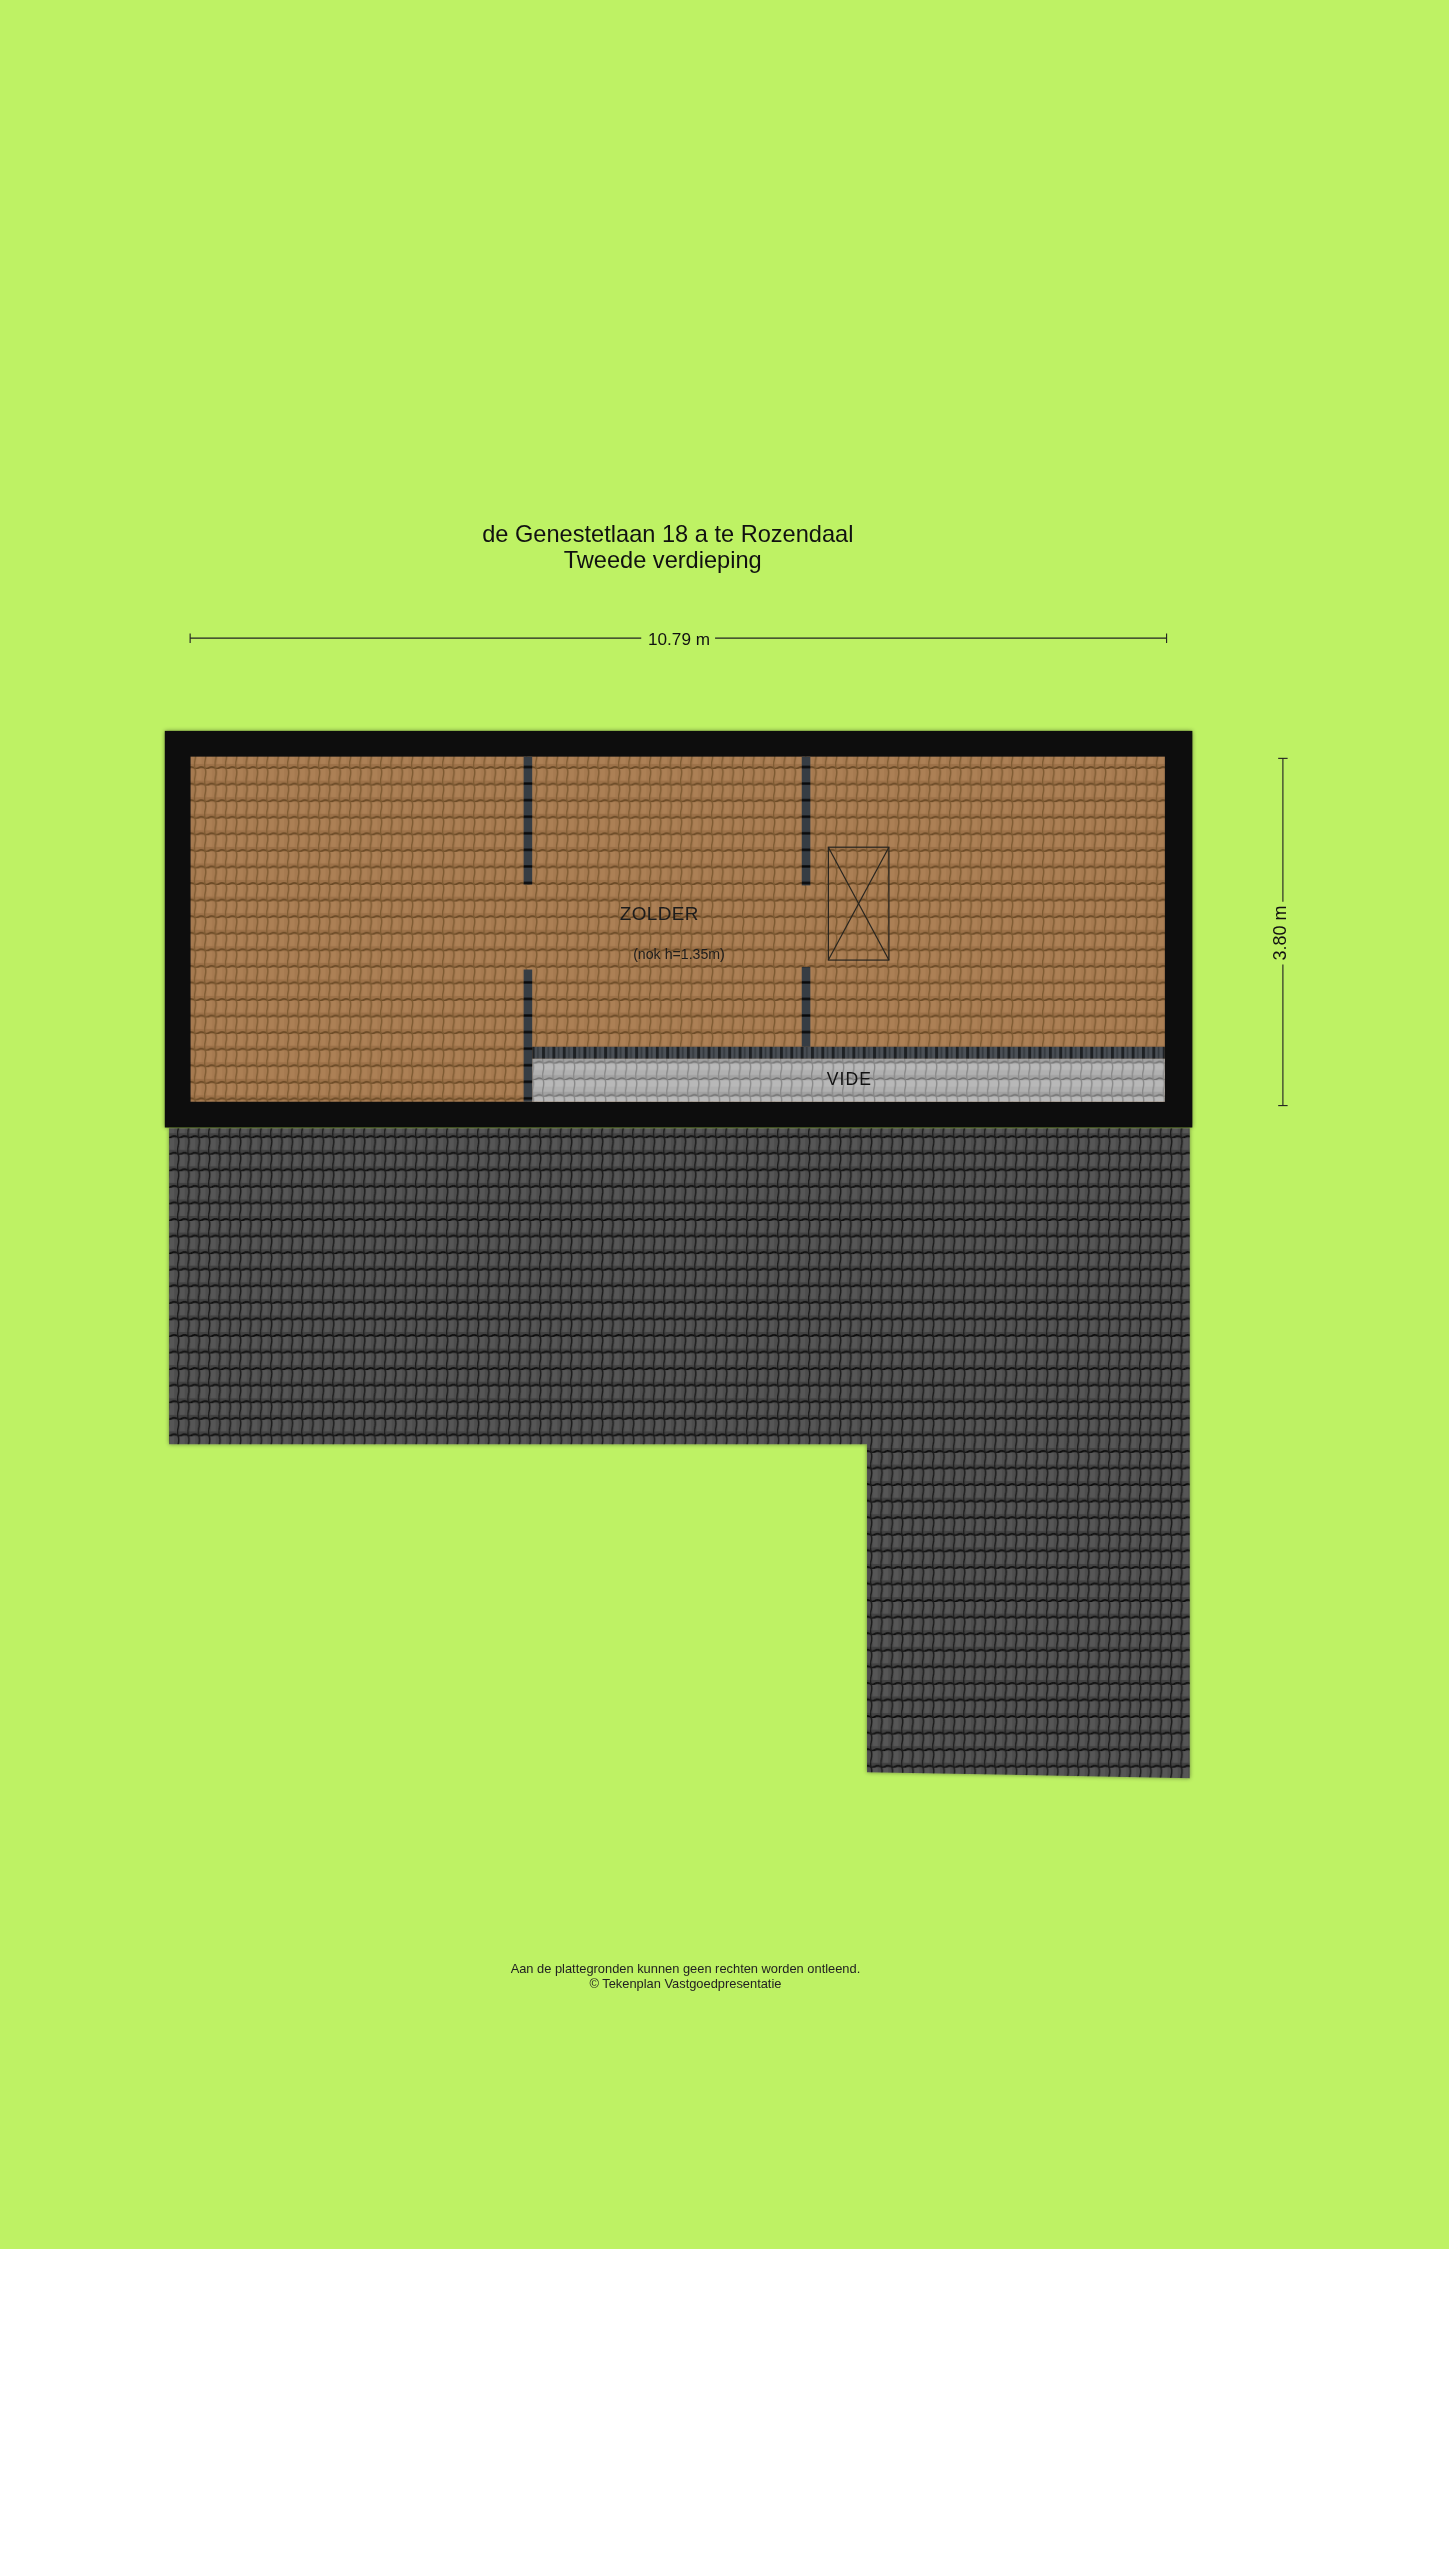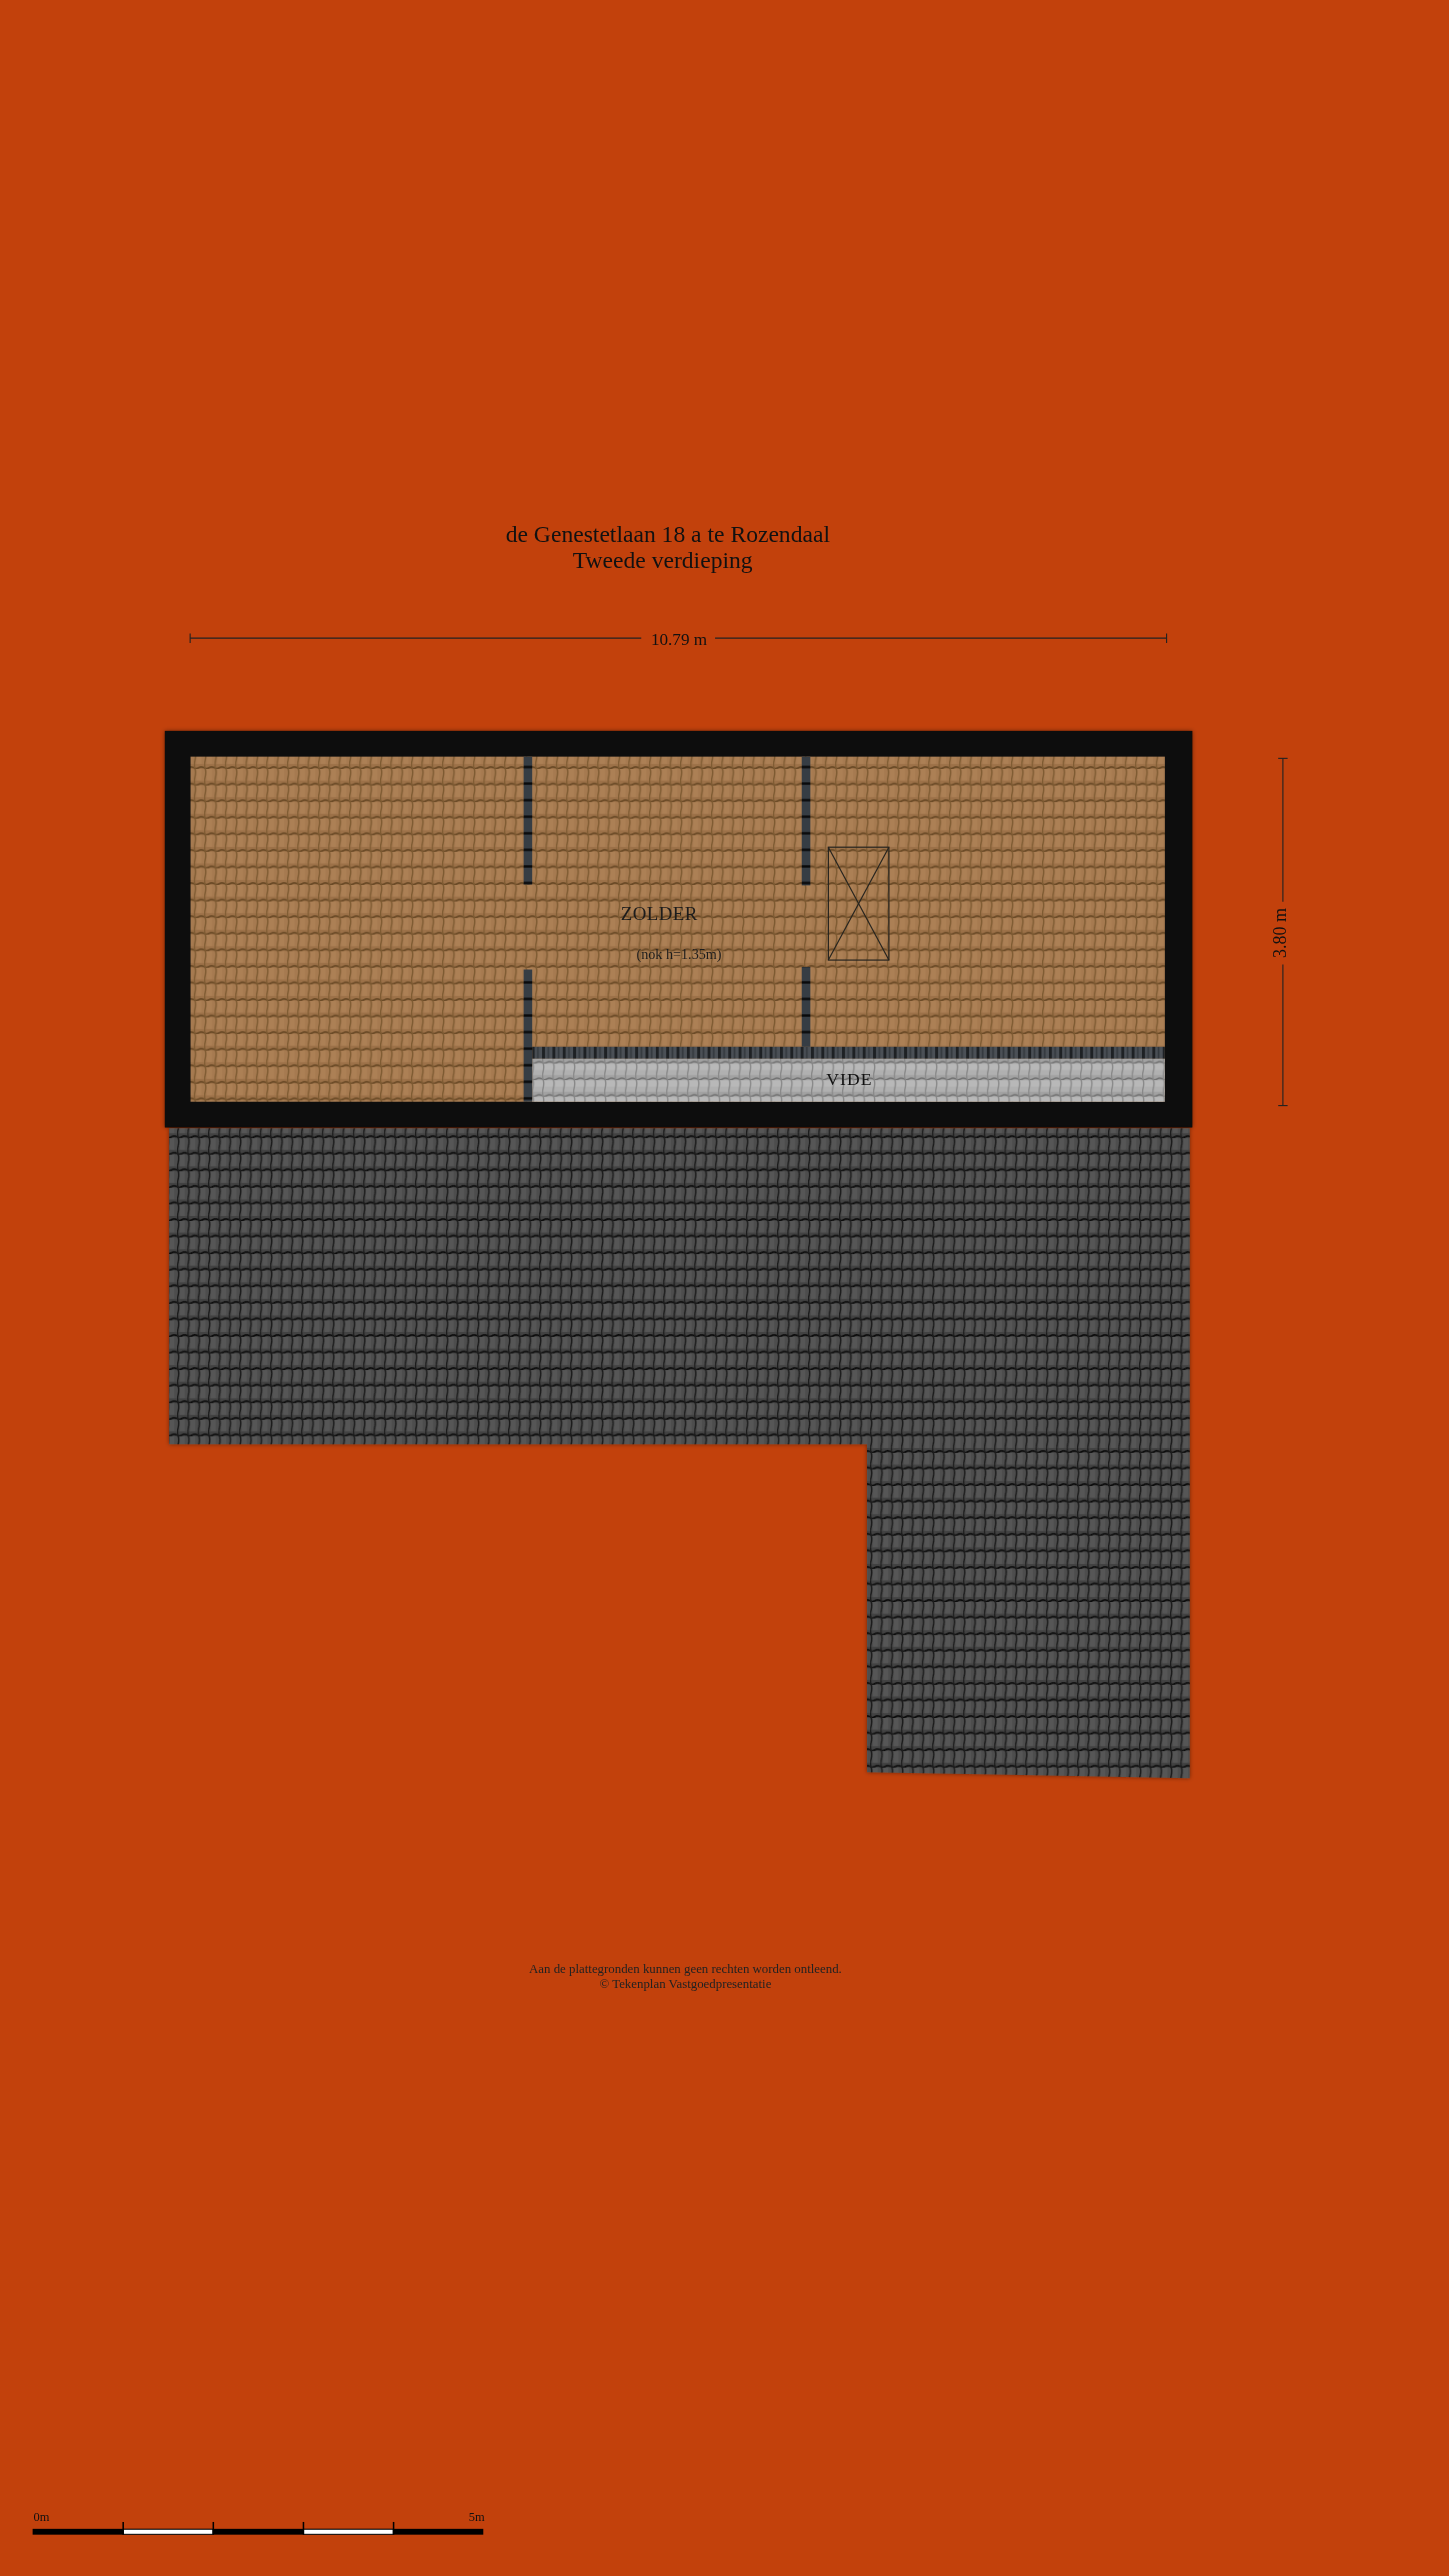--- a/index.html
+++ b/index.html
@@ -1,17 +1,17 @@
 <!DOCTYPE html>
 <html style="font-size:13.7px"><head>
 <meta charset="utf-8">
 <style>
   html,body{margin:0;padding:0;background:#ffffff;}
-  .page{position:relative;width:1449px;height:2576px;background:#c2410c;overflow:hidden;
-        font-family:Liberation Serif, serif;}
+  .page{position:relative;width:1449px;height:2249px;background:#bef264;overflow:hidden;
+        font-family:Liberation Sans, sans-serif;}
 </style>
 </head>
 <body>
 <div class="page">
 <svg width="1449" height="2576" viewBox="0 0 1688 3000" xmlns="http://www.w3.org/2000/svg">
   <defs>
 
     <pattern id="pb" width="12.05" height="19.3" patternUnits="userSpaceOnUse" x="8.9" y="7.6">
       <rect width="12.05" height="19.3" fill="#a67a50"></rect>
       <rect x="3.4" width="5.6" height="19.3" fill="#ac8055"></rect>

